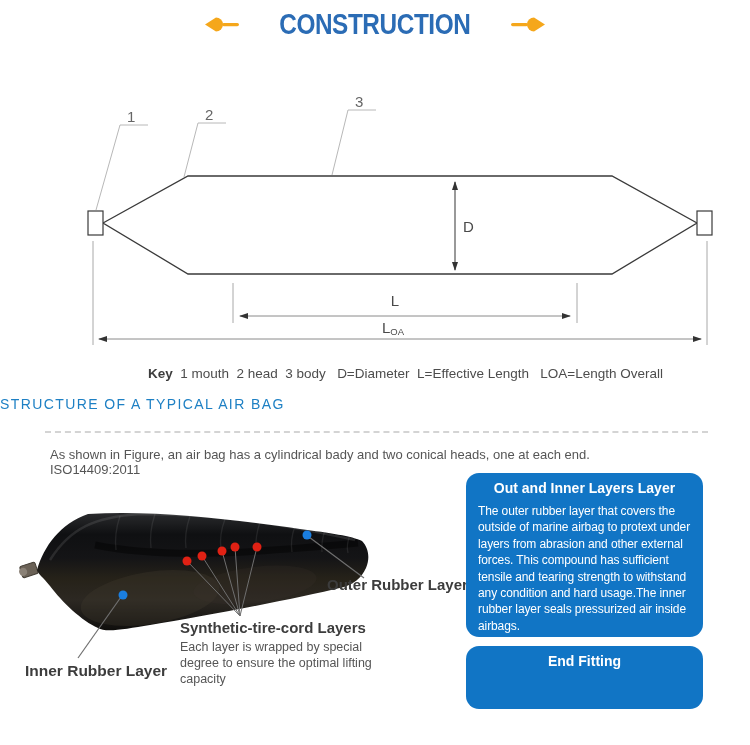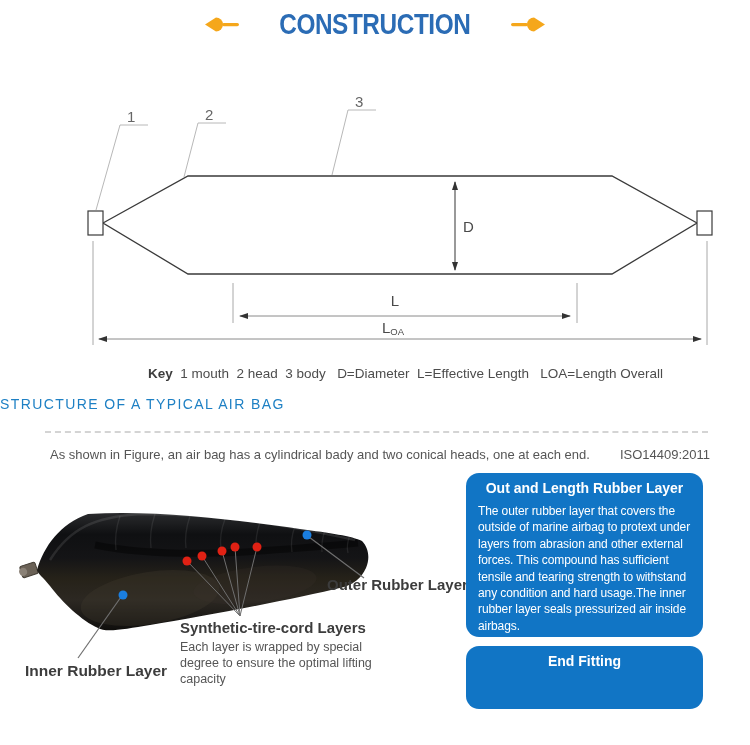--- a/index.html
+++ b/index.html
@@ -11,21 +11,21 @@
   .h1{font-weight:bold;font-size:29px;letter-spacing:-.5px;color:#2B6CB5;transform:scaleX(.84);display:inline-block;white-space:nowrap;}
   .h2{font-weight:bold;font-size:37px;letter-spacing:-1px;color:#1C418C;transform:scaleX(.84);display:inline-block;margin-top:-2px;}
   .arrow-svg{width:36px;height:17px;display:block;}
 
   
   .diagram-svg{position:absolute;left:40px;top:85px;width:680px;height:270px;}
   .key-line{position:absolute;left:148px;top:366px;font-size:13.5px;color:#4d4d4d;white-space:pre;}
   .key-line b{color:#3d3d3d;}
   .caption{position:absolute;left:0;top:396px;width:750px;color:#1E80C4;font-size:14px;letter-spacing:1.4px;}
   .divider{position:absolute;left:45px;top:431px;width:663px;border-top:2px dashed #d4d4d4;}
-  .intro{position:absolute;left:50px;top:447px;width:660px;display:flex;justify-content:space-between;font-size:13px;color:#555;}
+  .intro{position:absolute;left:50px;top:447px;width:660px;display:flex;justify-content:space-between;font-size:13px;color:#555;flex-direction:column;}
 
   
   .photo-svg{position:absolute;left:10px;top:490px;width:460px;height:215px;}
   .lbl{position:absolute;font-weight:bold;color:#3c3c3c;font-size:15px;white-space:nowrap;}
   .sublbl{position:absolute;font-size:12.5px;color:#555;width:205px;line-height:16px;}
 
   
   .panel{position:absolute;left:466px;width:237px;background:#1175C5;border-radius:13px;color:#fff;}
   .panel .ptitle{text-align:center;font-weight:bold;font-size:14px;padding:7px 8px 2px 8px;}
   .panel .pbody{padding:5px 12px 10px 12px;font-size:12px;line-height:16.4px;letter-spacing:-.1px;}
@@ -155,19 +155,19 @@
   <circle cx="307" cy="535" r="4.5" fill="#1A7EE0"></circle>
   <circle cx="123" cy="595" r="4.5" fill="#1A7EE0"></circle>
 </svg>
 
 <div class="lbl" style="left:327px;top:576px;">Outer Rubber Layer</div>
 <div class="lbl" style="left:180px;top:619px;font-size:15px;text-align:right;">Synthetic-tire-cord Layers</div>
 <div class="sublbl" style="left:180px;top:639px;">Each layer is wrapped by special degree to ensure the optimal lifting capacity</div>
 <div class="lbl" style="left:25px;top:662px;font-size:15.5px;">Inner Rubber Layer</div>
 
 <div class="panel panel1">
-  <div class="ptitle">Out and Length Rubber Layer</div>
+  <div class="ptitle">Out and Inner Layers Layer</div>
   <div class="pbody">The outer rubber layer that covers the outside of marine airbag to protext under layers from abrasion and other external forces. This compound has sufficient tensile and tearing strength to withstand any condition and hard usage.The inner rubber layer seals pressurized air inside airbags.</div>
 </div>
 
 <div class="panel panel2">
   <div class="ptitle">End Fitting</div>
 </div>
 
 </body></html>

